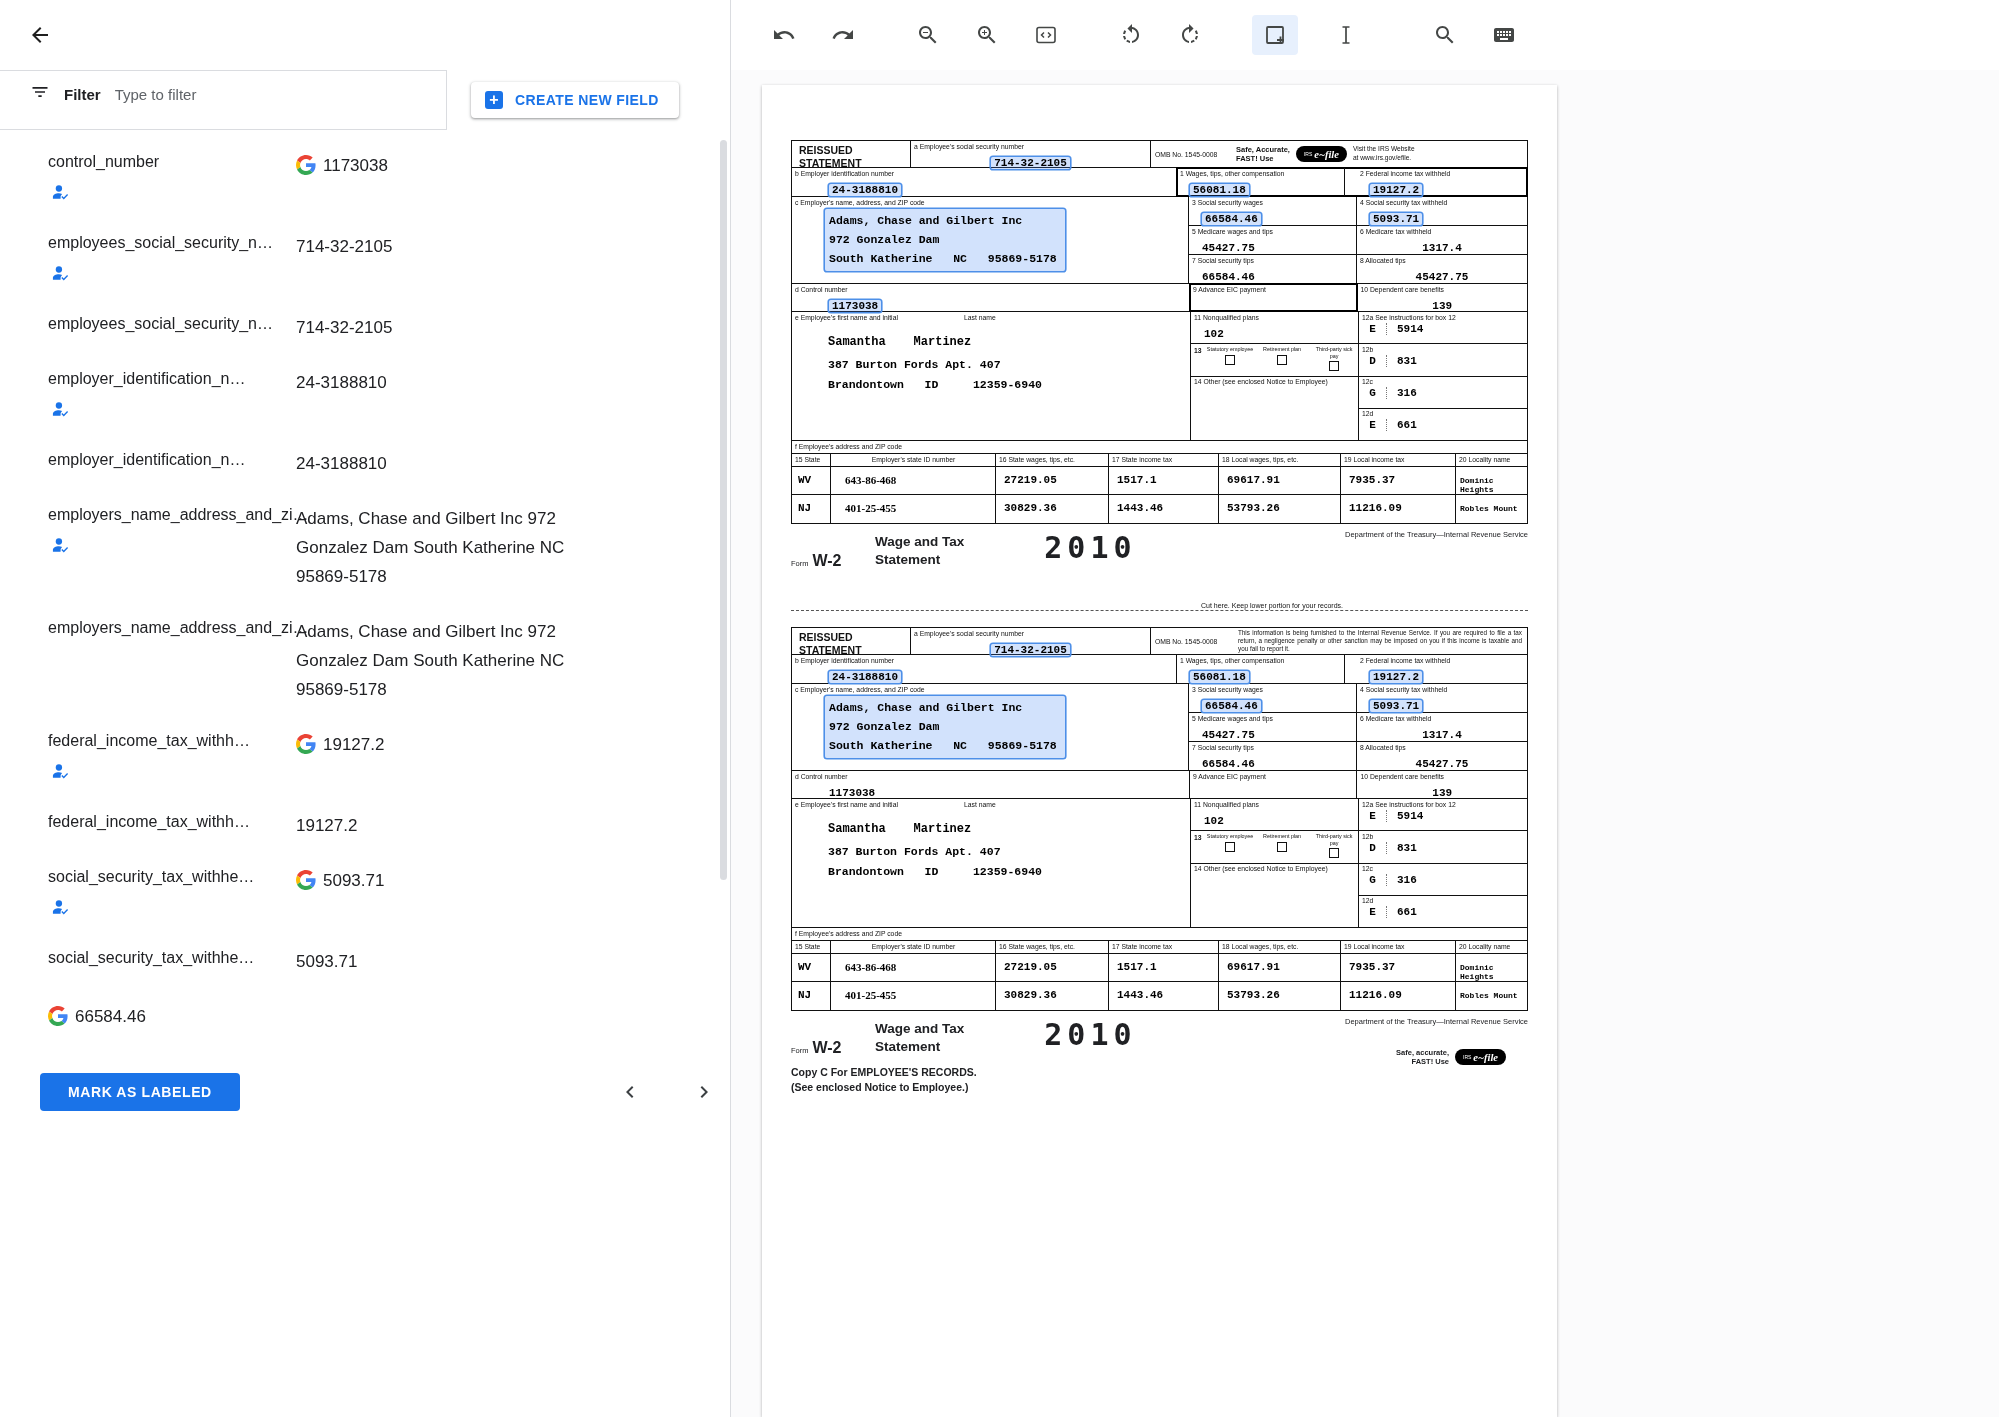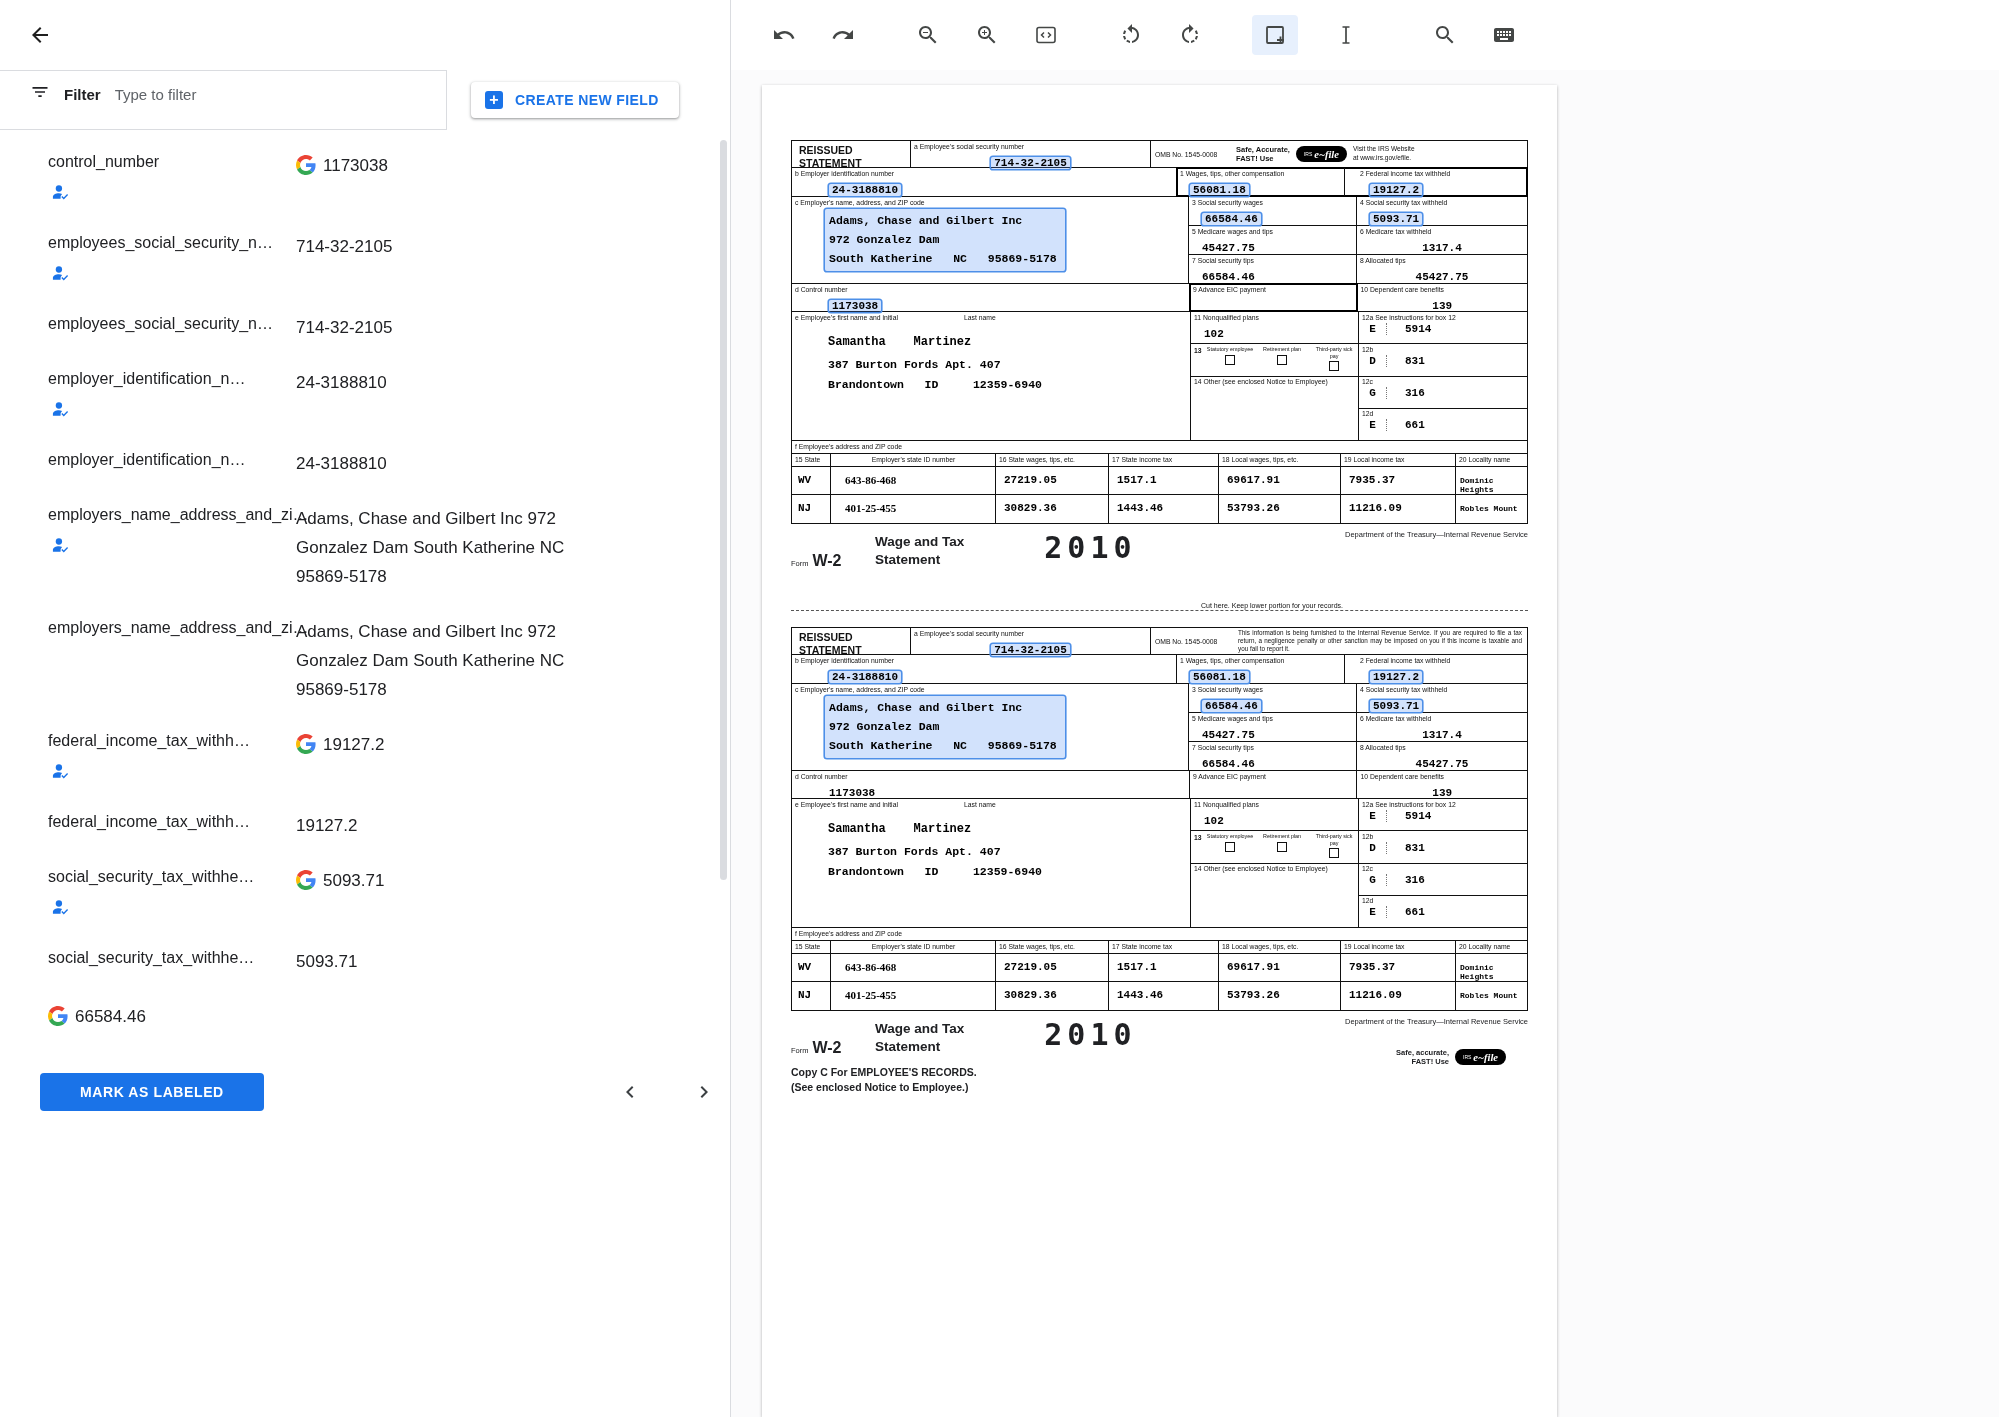--- a/index.html
+++ b/index.html
@@ -28,21 +28,21 @@
   .fields-list { padding:8px 0 0 48px; }
   .field-row { display:flex; padding:13px 0; align-items:flex-start; }
   .field-left { width:248px; min-width:248px; }
   .field-name { font-size:16px; color:#202124; line-height:22px; }
   .check-icon { display:inline-block; margin:9px 0 0 3px; }
   .field-right { flex:1; display:flex; gap:7px; padding-right:20px; align-items:flex-start; }
   .g-icon { margin-top:4px; }
   .field-value { font-size:17px; color:#202124; line-height:29px; max-width:300px; }
   .lp-footer { display:flex; align-items:center; margin-top:25px; padding:0 14px 0 40px; height:46px; }
   .mark-btn { background:#1a73e8; color:#fff; border:none; border-radius:4px; cursor:pointer;
-    font-size:14px; font-weight:bold; letter-spacing:.6px; padding:11px 40px; font-family:"Liberation Sans",sans-serif; }
+    font-size:14px; font-weight:bold; letter-spacing:.6px; padding:11px 28px; font-family:"Liberation Sans",sans-serif; }
   .pager { margin-left:auto; display:flex; gap:50px; align-items:center; }
   .pg { cursor:pointer; display:flex; }
   .scroll-thumb { position:absolute; right:3px; top:140px; width:7px; height:740px;
     background:#dadce0; border-radius:4px; }
 
   
   .right-panel { flex:1; height:100%; display:flex; flex-direction:column; background:#fff; }
   .toolbar { height:70px; display:flex; align-items:center; padding-left:30px; gap:13px; }
   .tool { width:46px; height:40px; display:flex; align-items:center; justify-content:center;
     border-radius:4px; cursor:pointer; color:#444746; }
@@ -95,21 +95,21 @@
   .empname { margin:13px 0 0 36px; }
   .ml28 { margin-left:28px; }
   .empaddr { margin:9px 0 0 36px; }
   .empaddr2 { margin:7px 0 0 36px; }
   .rgrid { flex:1; display:grid; grid-template-columns:168px 1fr; grid-auto-rows:32.25px; }
   .g-cell { border-bottom:1px solid #111; position:relative; }
   .g-cell.nob, .g-cell:nth-last-child(-n+1) { border-bottom:none; }
   .span2 { grid-row:span 2; border-bottom:none; }
   .b12v { display:flex; margin-top:1px; align-items:baseline; }
   .code { width:28px; text-align:center; border-right:1px dotted #777; }
-  .amt { margin-left:18px; }
+  .amt { margin-left:10px; }
   .box13 { display:flex; gap:5px; padding-top:1px; }
   .lbl13 { font-size:6.8px; font-weight:bold; padding:1.5px 0 0 3px; }
   .cb-col { display:flex; flex-direction:column; align-items:center; width:47px; }
   .cb-lbl { font-size:5.4px; line-height:1.2; text-align:center; padding-top:1px; }
   .cb { width:10px; height:10px; border:1px solid #111; margin-top:2px; background:#fff; }
   .boxf { width:100%; border-right:none; }
   .s1 { width:39px; } .s2 { width:165px; } .s3 { width:113px; } .s4 { width:110px; }
   .s5 { width:122px; } .s6 { width:115px; } .s7 { flex:1; border-right:none; }
   .sthead .lbl { padding-top:2px; }
   .ctr2 { text-align:center; }

